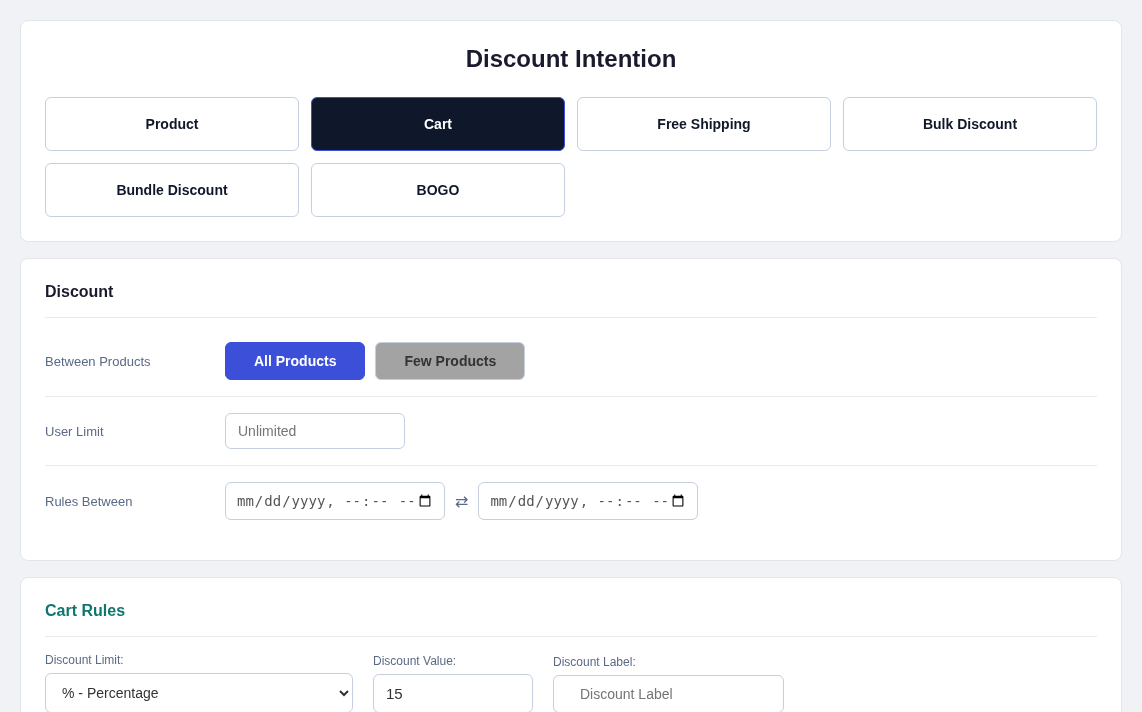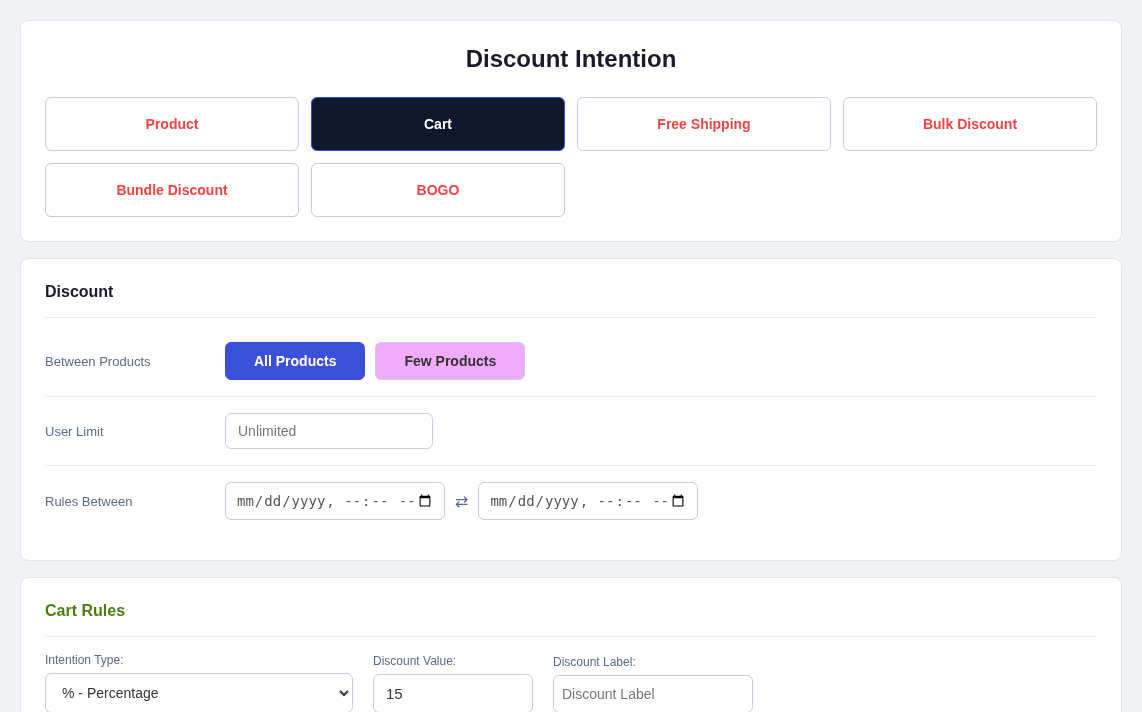--- a/index.html
+++ b/index.html
@@ -35,21 +35,21 @@
       width: 100%;
     }
     .intent-btn {
       flex: 1;
       padding: 18px 12px;
       border-radius: 6px;
       border: 1.5px solid #c5cfe0;
       background: #fff;
       font-size: 14px;
       font-weight: 600;
-      color: #ef4444;
+      color: #0f172a;
       cursor: pointer;
       text-align: center;
       min-width: 120px;
     }
     .intent-btn.active {
       background: #0f172a;
       color: #fff;
       border-color: #3b4fd8;
     }
     .section-title {
@@ -78,57 +78,57 @@
     }
     .form-control {
       display: flex;
       align-items: center;
       gap: 10px;
     }
     .filter-btn {
       padding: 10px 28px;
       border-radius: 6px;
       border: 1.5px solid #c5cfe0;
-      background: #f0abfc;
+      background: #a3a3a3;
       font-size: 14px;
       font-weight: 600;
       color: #333;
       cursor: pointer;
     }
     .filter-btn.active {
       background: #3b4fd8;
       color: #fff;
       border-color: #3b4fd8;
     }
     .text-input {
       padding: 9px 12px;
       border: 1px solid #c5cfe0;
       border-radius: 6px;
       font-size: 14px;
       color: #999;
-      width: 208px;
+      width: 180px;
       outline: none;
     }
     .date-input {
       padding: 9px 10px;
       border: 1px solid #c5cfe0;
       border-radius: 6px;
       font-size: 14px;
       color: #555;
       width: 220px;
       outline: none;
     }
     .swap-icon {
       color: #5a6a85;
       font-size: 16px;
     }
     .cart-rules-title {
       font-size: 16px;
       font-weight: 700;
-      color: #4d7c0f;
+      color: #0f766e;
       padding-bottom: 16px;
       border-bottom: 1px solid #e9ecef;
       margin-bottom: 16px;
     }
     .cart-rules-fields {
       display: flex;
       gap: 20px;
       align-items: flex-end;
     }
     .field-group {
@@ -155,26 +155,26 @@
     .number-input {
       padding: 10px 12px;
       border: 1px solid #c5cfe0;
       border-radius: 6px;
       font-size: 15px;
       color: #333;
       width: 160px;
       outline: none;
     }
     .label-input {
-      padding: 10px 8px;
+      padding: 10px 26px;
       border: 1px solid #c5cfe0;
       border-radius: 6px;
       font-size: 14px;
       color: #aaa;
-      width: 200px;
+      width: 231px;
       outline: none;
     }
   </style>
 </head>
 <body>
 
 <div class="card">
   <h1 class="page-title">Discount Intention</h1>
 
   <div class="intention-buttons">
@@ -220,21 +220,21 @@
     </div>
   </div>
 </div>
 
 <div class="card">
   <div class="cart-rules-title">Cart Rules</div>
 
   <div class="cart-rules-fields">
 
     <div class="field-group">
-      <label class="field-label">Intention Type:</label>
+      <label class="field-label">Discount Limit:</label>
       <select class="select-input">
         <option>% - Percentage</option>
         <option>$ - Fixed Amount</option>
         <option>Free Shipping</option>
       </select>
     </div>
 
     <div class="field-group">
       <label class="field-label">Discount Value:</label>
       <input type="number" class="number-input" value="15" style="">

